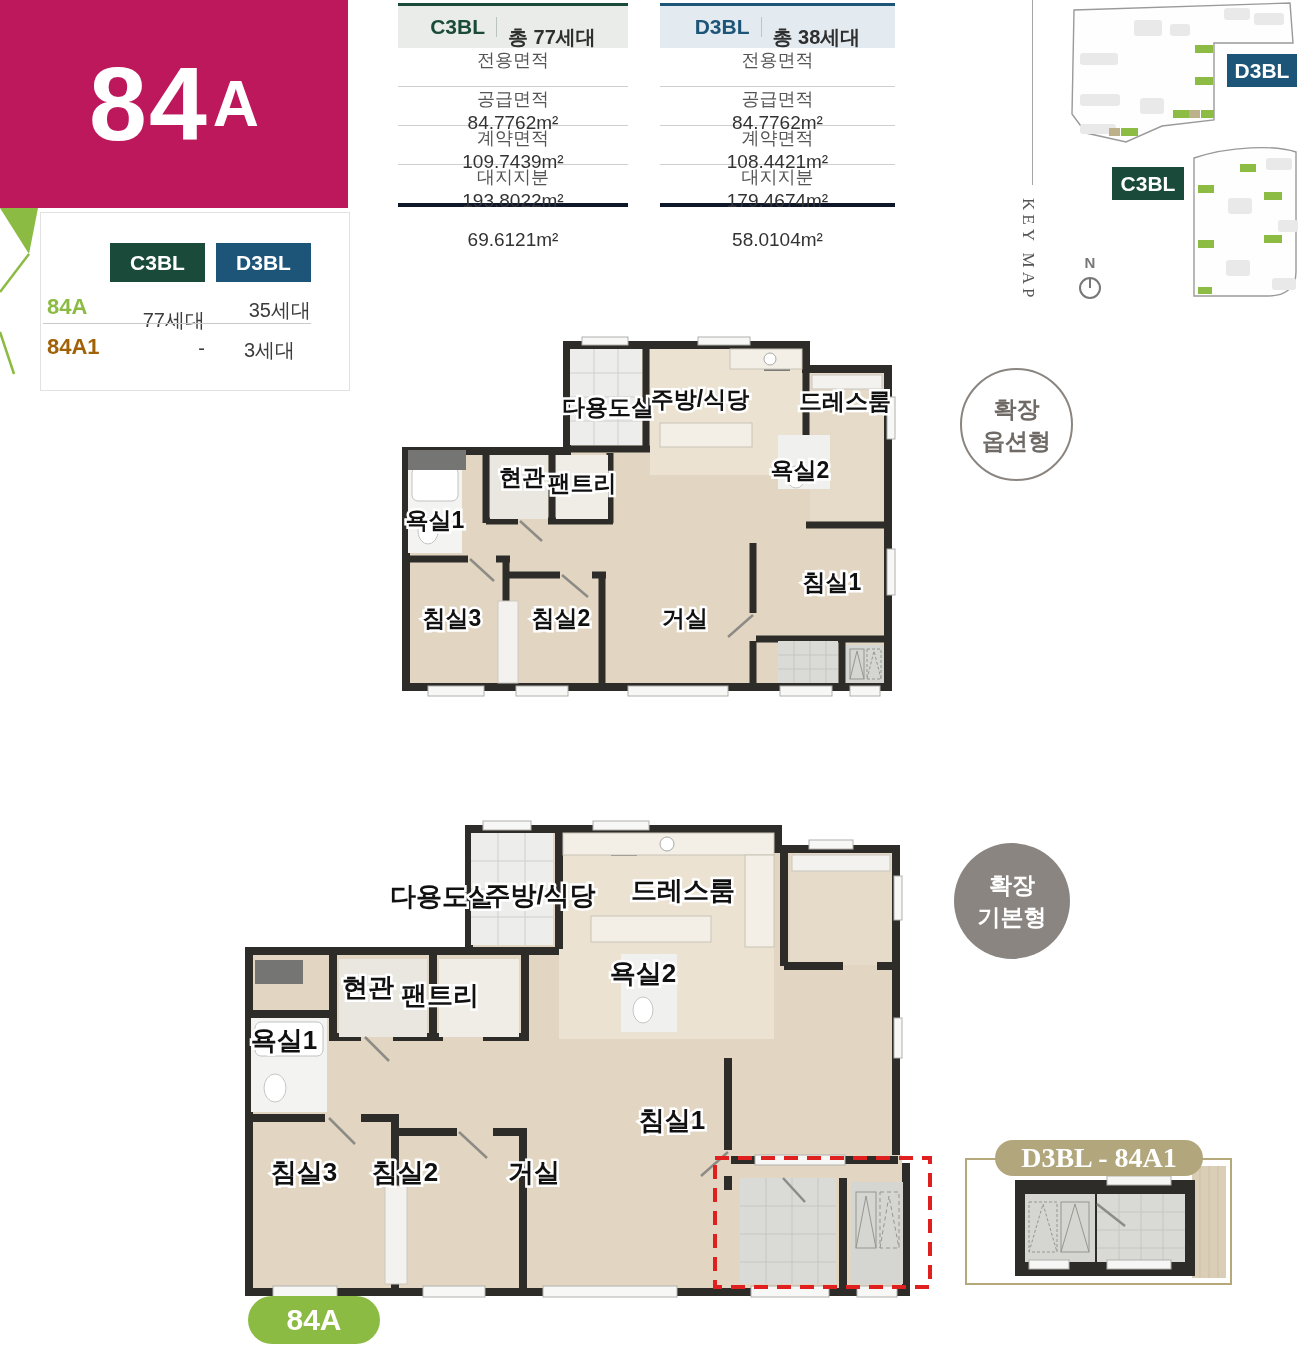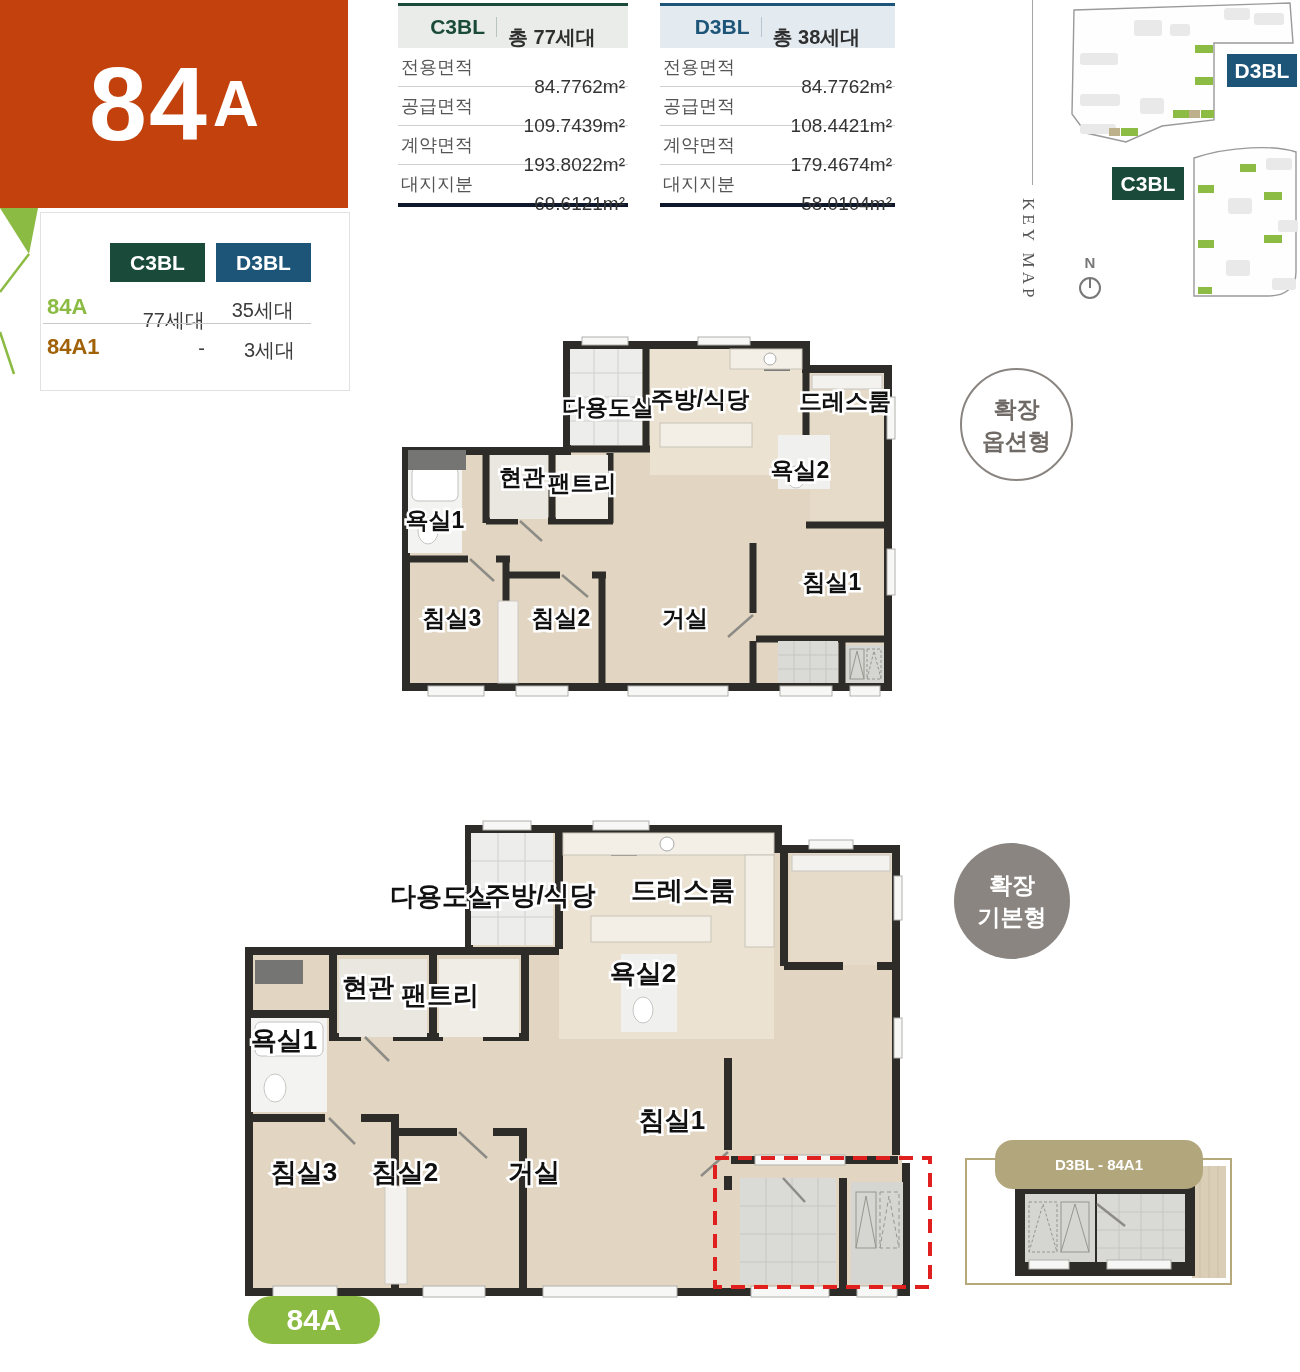--- a/index.html
+++ b/index.html
@@ -1,21 +1,21 @@
 <!DOCTYPE html>
 <html><head>
 <meta charset="utf-8">
 <style>
   html,body{margin:0;padding:0;background:#fff;}
   #canvas{position:relative;width:1300px;height:1372px;background:#fff;overflow:hidden;
           font-family:"Liberation Sans",sans-serif;}
   .abs{position:absolute;}
 
   
-  .hero{left:0;top:0;width:348px;height:208px;background:#c2410c;display:flex;
+  .hero{left:0;top:0;width:348px;height:208px;background:#be185d;display:flex;
         align-items:center;justify-content:center;}
   .hero .big{color:#fff;font-weight:800;font-size:104px;letter-spacing:2px;line-height:1;}
   .hero .suf{color:#fff;font-weight:800;font-size:64px;line-height:1;margin-left:4px;}
 
   .unit-card{left:40px;top:212px;width:308px;height:177px;background:#fff;
              border:1px solid #e2e2e2;}
   .chip{position:absolute;top:30px;width:95px;height:39px;display:flex;align-items:center;
         justify-content:center;color:#fff;font-weight:700;font-size:21px;}
   .chip.c3{left:69px;background:#1a4a3a;}
   .chip.d3{left:175px;background:#1d5578;}
@@ -28,43 +28,43 @@
   .spec-head{height:42px;display:flex;align-items:center;justify-content:center;
              font-weight:700;font-size:20px;}
   .spec-head .blk{font-size:21px;}
   .spec-head .sep{width:1px;height:20px;margin:0 11px;}
   .spec.c3 .spec-head{border-top:3px solid #1a4a3a;background:#e9ece9;}
   .spec.c3 .blk{color:#1a4a3a;} .spec.c3 .sep{background:#b9c4bd;}
   .spec.d3 .spec-head{border-top:3px solid #1d5578;background:#e3ebf1;}
   .spec.d3 .blk{color:#1d5578;} .spec.d3 .sep{background:#b9c6d1;}
   .spec-head .tot{color:#2f2f2f;margin-top:20px;}
   .spec-row{height:38px;display:flex;align-items:center;justify-content:space-between;
-            border-bottom:1px solid #cfcfcf;padding:0 3px;}
+            border-bottom:1px solid #cfcfcf;padding:0 3px;flex-direction:column;}
   .spec-row:last-child{border-bottom:4px solid #0f172a;}
   .spec-row .lb{color:#555;font-size:18px;}
   .spec-row .vl{color:#333;font-size:19px;margin-top:40px;}
 
   
   .km-line{left:1032px;top:0;width:1px;height:185px;background:#a5a5a5;}
   .km-title{left:1018px;top:198px;writing-mode:vertical-rl;font-family:"Liberation Serif",serif;
             font-size:17px;letter-spacing:4px;color:#555;}
 
   
   .cbadge{border-radius:50%;display:flex;flex-direction:column;align-items:center;
           justify-content:center;font-size:23px;line-height:32px;font-weight:600;text-align:right;}
   .cbadge.outline{left:960px;top:368px;width:109px;height:109px;border:2px solid #8a8580;
                   color:#6f6a65;background:#fff;}
   .cbadge.solid{left:954px;top:843px;width:116px;height:116px;background:#8a8580;color:#fff;}
 
   
   .pill-84a{left:248px;top:1296px;width:132px;height:48px;background:#8cbb43;border-radius:26px;
             color:#fff;font-weight:700;font-size:30px;display:flex;align-items:center;justify-content:center;}
   .mini-panel{left:965px;top:1158px;width:263px;height:123px;border:2px solid #b5a97c;background:#fff;}
-  .pill-mini{left:995px;top:1140px;width:208px;height:49px;background:#b2a77c;border-radius:18px;
-             color:#fff;font-weight:700;font-size:15px;display:flex;align-items:center;justify-content:center;}
+  .pill-mini{left:995px;top:1140px;width:208px;height:36px;background:#b2a77c;border-radius:18px;
+             color:#fff;font-weight:700;font-size:28px;display:flex;align-items:center;justify-content:center;font-family:Liberation Serif, serif;}
 
   
   .rl{font-family:"Liberation Sans",sans-serif;font-weight:700;fill:#111;stroke:#fff;
       stroke-width:5px;paint-order:stroke;text-anchor:middle;}
   svg{display:block;}
 </style>
 </head>
 <body>
 
 <div id="canvas">
@@ -77,21 +77,21 @@
     <polygon points="0,0 38,0 29,46" fill="#8cbb43"></polygon>
     <line x1="29" y1="46" x2="0" y2="84" stroke="#8cbb43" stroke-width="2.5"></line>
     <line x1="0" y1="124" x2="14" y2="166" stroke="#8cbb43" stroke-width="2.5"></line>
   </svg>
 
   <div class="abs unit-card">
     <div class="chip c3">C3BL</div>
     <div class="chip d3">D3BL</div>
     <div class="urow-label" style="top:81px;color:#8cbb43;">84A</div>
     <div class="urow-val" style="left:69px;top:84px;width:95px;margin-top:10px;">77세대</div>
-    <div class="urow-val" style="left:158px;top:84px;width:95px;">35세대</div>
+    <div class="urow-val" style="left:175px;top:84px;width:95px;">35세대</div>
     <div class="u-div"></div>
     <div class="urow-label" style="top:121px;color:#a16207;">84A1</div>
     <div class="urow-val" style="left:69px;top:124px;width:95px;">-</div>
     <div class="urow-val" style="left:159px;top:124px;width:95px;">3세대</div>
   </div>
 
   <div class="abs spec c3" style="left:398px;">
     <div class="spec-head">
       <span class="blk">C3BL</span>
       <span class="sep"></span>

